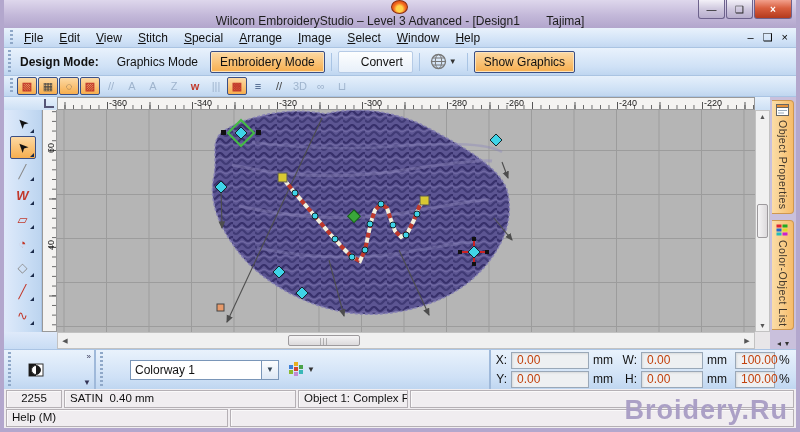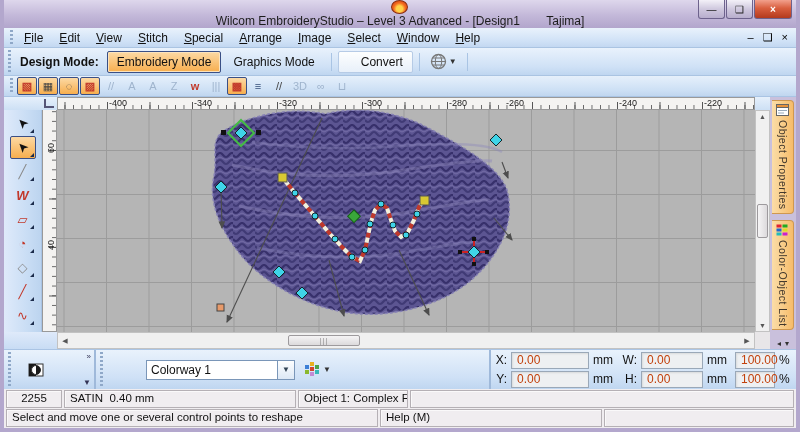--- a/index.html
+++ b/index.html
@@ -102,21 +102,21 @@
   .hscroll .thumb { position:absolute; left:230px; width:72px; height:11px; background:linear-gradient(#f5f4f5,#dcdadc); border:1px solid #9d9a9d; border-radius:2px; text-align:center; font-size:7px; color:#888; line-height:10px; letter-spacing:1px; }
   .hs-corner { width:15px; background:#e8e6e8; }
 
   
   .bottom-toolbar { height:40px; display:flex; align-items:center; background:linear-gradient(#e9f2fc,#cfe1f6 70%,#bfd6f0); border-top:1px solid #aac4e4; position:relative; }
   .seg { display:flex; align-items:center; height:100%; position:relative; }
   .seg.left { width:92px; border-right:2px solid #9fb9da; }
   .chev { position:absolute; right:3px; top:2px; font-size:8px; color:#335; }
   .dcaret { position:absolute; right:3px; bottom:2px; font-size:8px; color:#335; }
   .img-btn { width:24px; height:24px; margin-left:10px; border:1px solid transparent; display:flex; align-items:center; justify-content:center; }
-  .combo { display:flex; margin-left:20px;padding-left:20px; }
+  .combo { display:flex; margin-left:4px;padding-left:20px; }
   .combo .val { width:132px; height:20px; background:#fff; border:1px solid #7a96b8; padding:2px 4px; font-size:12px; }
   .combo .drop { width:17px; height:20px; border:1px solid #7a96b8; border-left:none; background:linear-gradient(#fdfefe,#dde8f5); font-size:8px; display:flex; align-items:center; justify-content:center; color:#345; }
   .palette { display:flex; align-items:center; gap:3px; margin-left:10px; }
 
   .transform { margin-left:auto; display:flex; flex-direction:column; gap:2px; padding-right:5px; border-left:2px solid #9fb9da; height:100%; justify-content:center; }
   .trow { display:flex; align-items:center; gap:4px; }
   .flabel { width:16px; text-align:right; }
   .fbox { background:#eef0f2; border:1px solid #9aa8b8; box-shadow:inset 1px 1px 2px #00000018; height:17px; display:flex; align-items:center; padding:0 5px; color:#c2410c; }
   .fbox.w80 { width:78px; } .fbox.w60 { width:62px; } .fbox.w64 { width:40px; }
   .unit { width:24px; }
@@ -160,36 +160,37 @@
     <div class="mdi-controls">
       <span>–</span>
       <span>❑</span>
       <span>×</span>
     </div>
   </div>
 
   <div class="mode-toolbar">
     <div class="grip"></div>
     <span class="mode-label">Design Mode:</span>
+    <span class="tbtn">Graphics Mode</span>
     <span class="tbtn active">Embroidery Mode</span>
-    <span class="tbtn">Graphics Mode</span>
     <div class="vsep"></div>
     <span class="tbtn boxed">Convert</span>
     <div class="vsep"></div>
     <div class="globe-wrap">
       <svg width="17" height="17" viewBox="0 0 17 17">
         <circle cx="8.5" cy="8.5" r="7" fill="none" stroke="#777" stroke-width="1.3"></circle>
         <ellipse cx="8.5" cy="8.5" rx="3.2" ry="7" fill="none" stroke="#777" stroke-width="1"></ellipse>
         <line x1="1.5" y1="8.5" x2="15.5" y2="8.5" stroke="#777" stroke-width="1"></line>
         <line x1="2.5" y1="5" x2="14.5" y2="5" stroke="#777" stroke-width="1"></line>
         <line x1="2.5" y1="12" x2="14.5" y2="12" stroke="#777" stroke-width="1"></line>
       </svg>
       <span class="caret">▼</span>
     </div>
     <div class="vsep"></div>
+    <span class="tbtn active">Show Graphics</span>
   </div>
 
   <div class="stitch-toolbar">
     <div class="grip"></div>
     <span class="sicon active red">▧</span>
     <span class="sicon active dark">▦</span>
     <span class="sicon active dark">◌</span>
     <span class="sicon active red">▨</span>
     <span class="sicon disabled">//</span>
     <span class="sicon disabled">A</span>
@@ -201,21 +202,21 @@
     <span class="sicon">≡</span>
     <span class="sicon dark">//</span>
     <span class="sicon disabled">3D</span>
     <span class="sicon disabled">∞</span>
     <span class="sicon disabled">⊔</span>
   </div>
 
   <div class="ruler-row">
     <div class="ruler-corner"></div>
     <div class="hruler">
-      <span style="left:51px">-400</span>
+      <span style="left:51px">-360</span>
       <span style="left:136px">-340</span>
       <span style="left:221px">-320</span>
       <span style="left:306px">-300</span>
       <span style="left:391px">-280</span>
       <span style="left:448px">-260</span>
       <span style="left:561px">-240</span>
       <span style="left:646px">-220</span>
     </div>
     <div class="ruler-corner2"></div>
   </div>
@@ -432,19 +433,19 @@
   </div>
 
   <div class="statusbar">
     <div class="srow">
       <div class="scell" style="width:56px;text-align:center">2255</div>
       <div class="scell" style="width:232px">SATIN  0.40 mm</div>
       <div class="scell" style="width:110px;text-align:center">Object 1: Complex Fill</div>
       <div class="scell" style="flex:1"></div>
     </div>
     <div class="srow">
-      <div class="scell" style="width:372px">Select and move one or several control points to reshape</div>
       <div class="scell" style="width:222px">Help (M)</div>
       <div class="scell" style="flex:1"></div>
     </div>
+    <div class="watermark">Broidery.Ru</div>
   </div>
 
 </div>
 
 </body></html>

